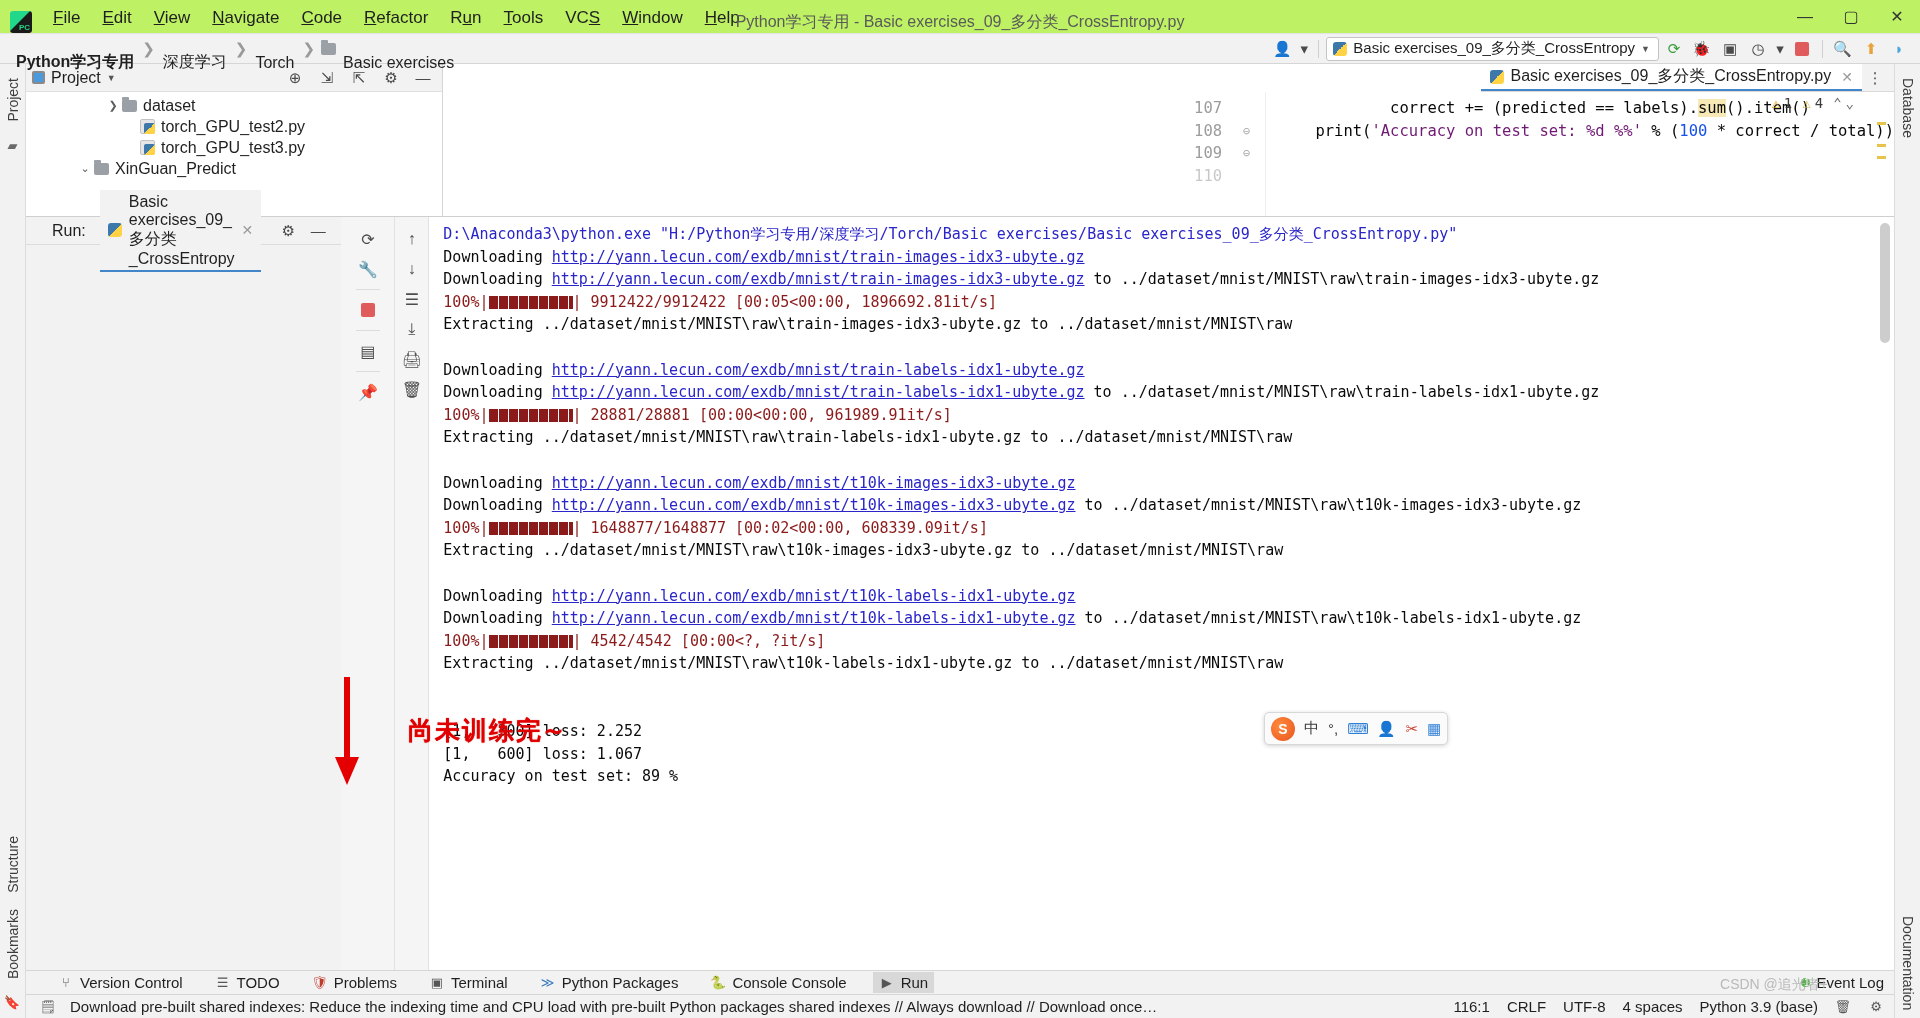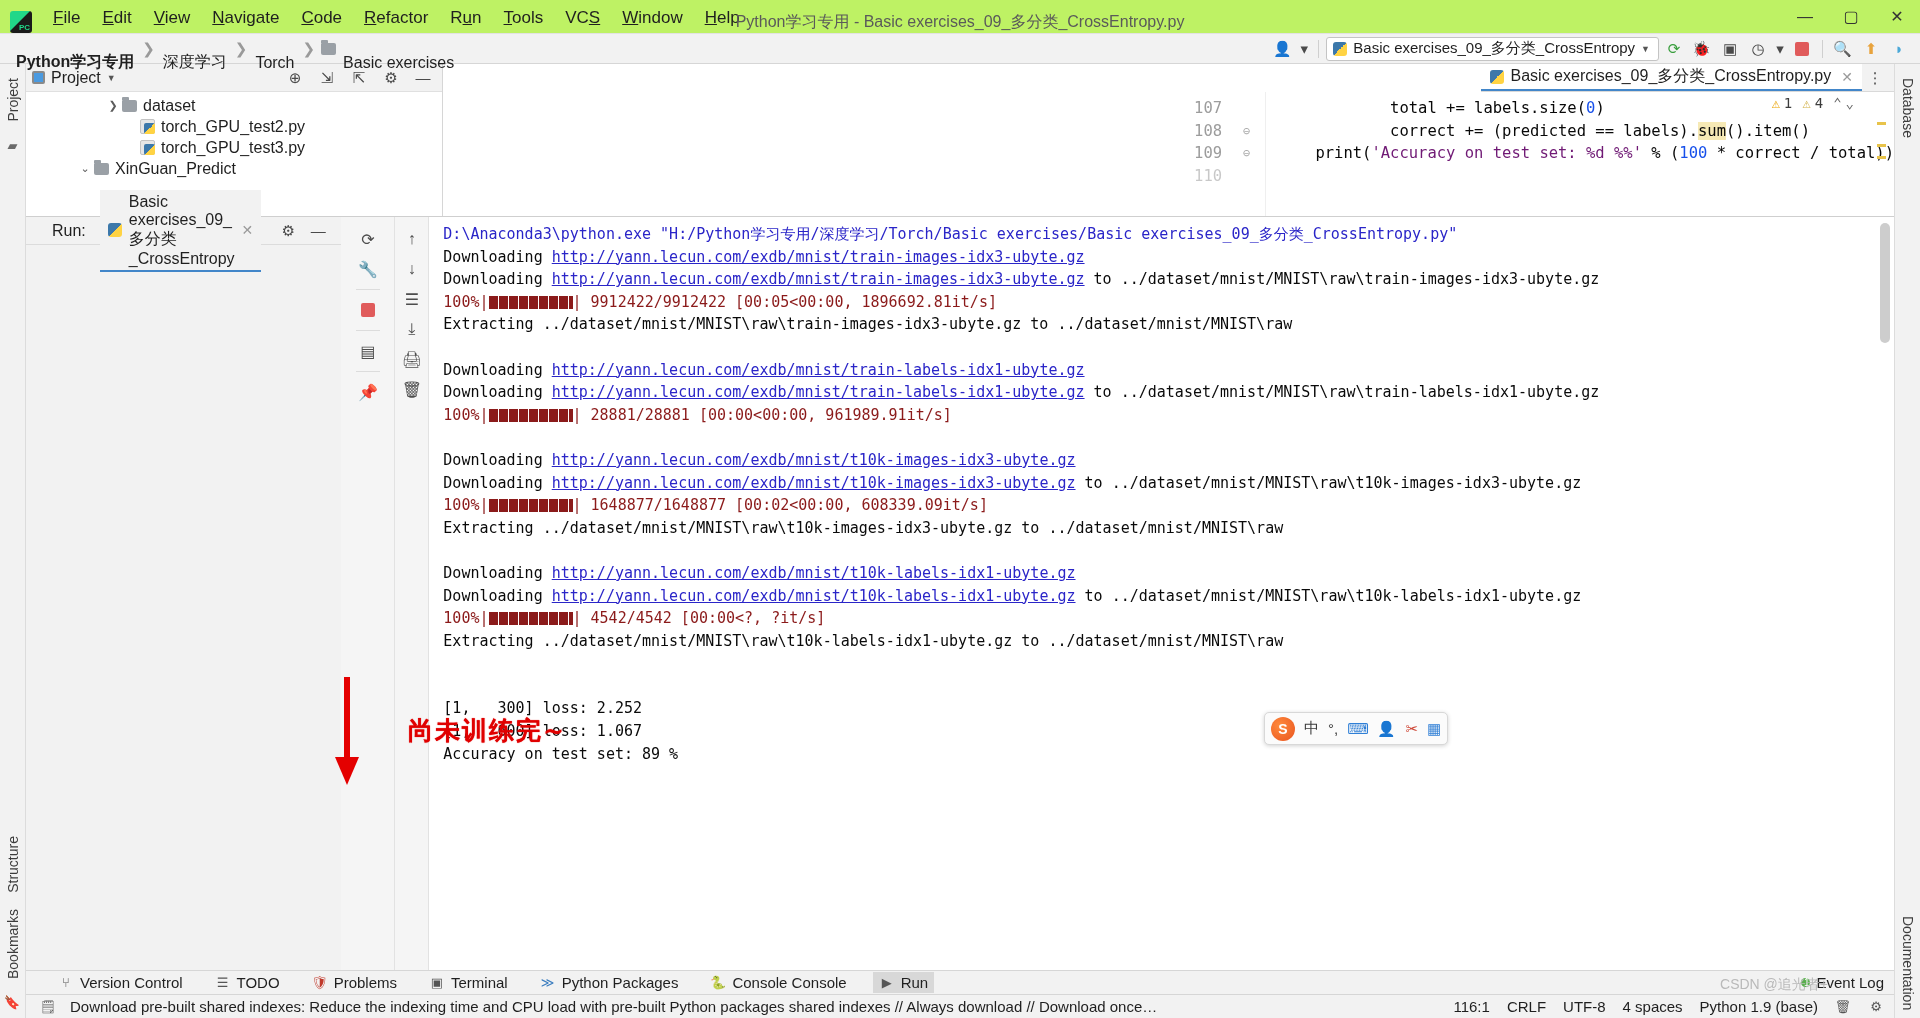--- a/index.html
+++ b/index.html
@@ -375,21 +375,21 @@
               <div>108</div>
               <div>109</div>
               <div style="opacity:.55">110</div>
             </div>
             <div class="fold">
               <div>&nbsp;</div>
                 <div>⊖</div>
                 <div>⊖</div>
                 <div>&nbsp;</div>
             </div>
-            <div class="code"><div>            total += labels.size(<span class="num">0</span>)</div><div>            correct += (predicted == labels).<span class="hl">sum</span>().item()</div><div>    print(<span class="str">'Accuracy on test set: %d %%'</span> % (<span class="num">100</span> * correct / total))</div></div>
+            <div class="code"><div>            correct += (predicted == labels).<span class="hl">sum</span>().item()</div><div>    print(<span class="str">'Accuracy on test set: %d %%'</span> % (<span class="num">100</span> * correct / total))</div></div>
             <div class="insp">
               <span class="warn-tri">⚠</span>
               <span>1</span>
               <span class="warn-tri2" style="margin-left:6px">⚠</span>
               <span>4</span>
               <span style="margin-left:6px;color:#666">⌃</span>
               <span style="color:#666">⌄</span>
             </div>
             <div class="editor-scroll">
               <div class="marker" style="top:28px"></div>
@@ -441,20 +441,21 @@
 
             <div class="cl"><span>Downloading </span><span class="lnk">http://yann.lecun.com/exdb/mnist/train-images-idx3-ubyte.gz</span></div>
             <div class="cl"><span>Downloading </span><span class="lnk">http://yann.lecun.com/exdb/mnist/train-images-idx3-ubyte.gz</span><span> to ../dataset/mnist/MNIST\raw\train-images-idx3-ubyte.gz</span></div>
             <div class="cl"><span class="prog">100%|</span><span class="bar"></span><span class="prog">| 9912422/9912422 [00:05&lt;00:00, 1896692.81it/s]</span></div>
             <div class="cl">Extracting ../dataset/mnist/MNIST\raw\train-images-idx3-ubyte.gz to ../dataset/mnist/MNIST\raw</div>
             <div class="cl blank"></div>
 
             <div class="cl"><span>Downloading </span><span class="lnk">http://yann.lecun.com/exdb/mnist/train-labels-idx1-ubyte.gz</span></div>
             <div class="cl"><span>Downloading </span><span class="lnk">http://yann.lecun.com/exdb/mnist/train-labels-idx1-ubyte.gz</span><span> to ../dataset/mnist/MNIST\raw\train-labels-idx1-ubyte.gz</span></div>
             <div class="cl"><span class="prog">100%|</span><span class="bar"></span><span class="prog">| 28881/28881 [00:00&lt;00:00, 961989.91it/s]</span></div>
+            <div class="cl">Extracting ../dataset/mnist/MNIST\raw\train-labels-idx1-ubyte.gz to ../dataset/mnist/MNIST\raw</div>
             <div class="cl blank"></div>
 
             <div class="cl"><span>Downloading </span><span class="lnk">http://yann.lecun.com/exdb/mnist/t10k-images-idx3-ubyte.gz</span></div>
             <div class="cl"><span>Downloading </span><span class="lnk">http://yann.lecun.com/exdb/mnist/t10k-images-idx3-ubyte.gz</span><span> to ../dataset/mnist/MNIST\raw\t10k-images-idx3-ubyte.gz</span></div>
             <div class="cl"><span class="prog">100%|</span><span class="bar"></span><span class="prog">| 1648877/1648877 [00:02&lt;00:00, 608339.09it/s]</span></div>
             <div class="cl">Extracting ../dataset/mnist/MNIST\raw\t10k-images-idx3-ubyte.gz to ../dataset/mnist/MNIST\raw</div>
             <div class="cl blank"></div>
 
             <div class="cl"><span>Downloading </span><span class="lnk">http://yann.lecun.com/exdb/mnist/t10k-labels-idx1-ubyte.gz</span></div>
             <div class="cl"><span>Downloading </span><span class="lnk">http://yann.lecun.com/exdb/mnist/t10k-labels-idx1-ubyte.gz</span><span> to ../dataset/mnist/MNIST\raw\t10k-labels-idx1-ubyte.gz</span></div>
@@ -511,21 +512,21 @@
       </div>
 
       <div class="statusbar">
         <span class="mini-ic">🗒</span>
         <span class="status-msg">Download pre-built shared indexes: Reduce the indexing time and CPU load with pre-built Python packages shared indexes // Always download // Download once // Don't show again... (today 7:5</span>
         <span class="sb-right">
           <span class="sb-i">116:1</span>
           <span class="sb-i">CRLF</span>
           <span class="sb-i">UTF-8</span>
           <span class="sb-i">4 spaces</span>
-          <span class="sb-i">Python 1.9 (base)</span>
+          <span class="sb-i">Python 3.9 (base)</span>
           <span class="mini-ic">🗑</span>
           <span class="mini-ic">⚙</span>
         </span>
       </div>
 
     </div>
 
     <div class="rightrail">
       <div class="vtab">Database</div>
       <div class="rail-spacer"></div>

